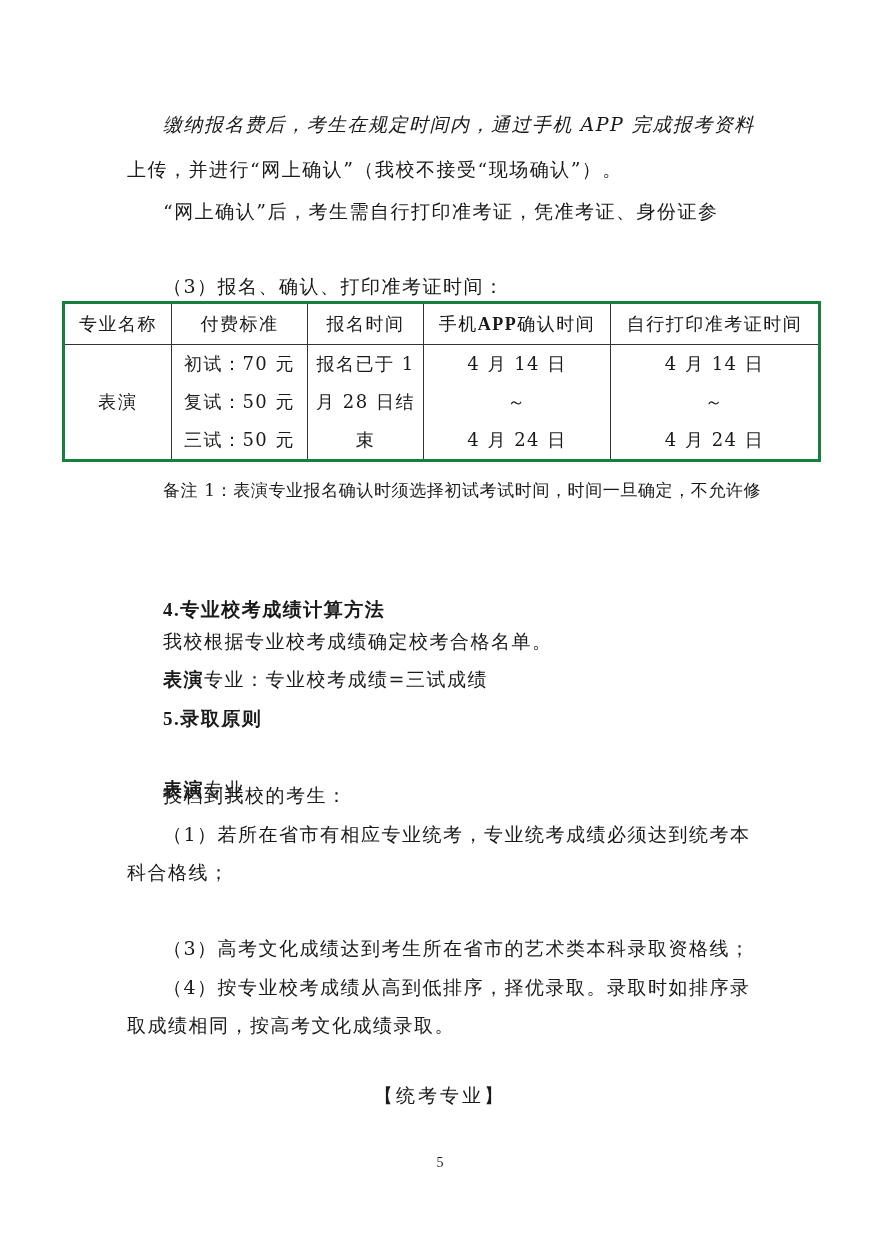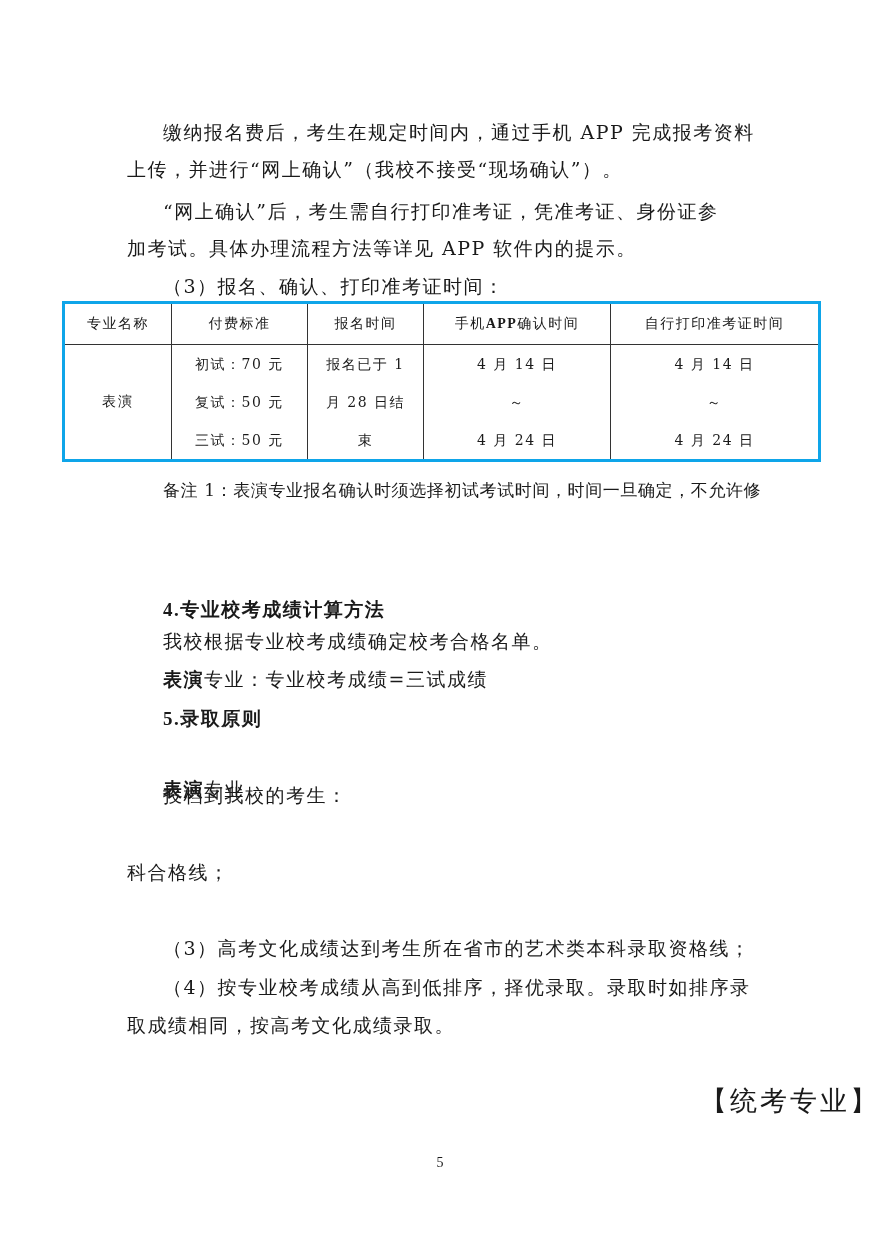--- a/index.html
+++ b/index.html
@@ -13,49 +13,48 @@
     position: absolute; font-size: 19px; line-height: 24px; white-space: nowrap;
     letter-spacing: 1.5px;
   }
   .small { font-size: 17px; letter-spacing: 0.6px; }
   .bold { font-weight: bold; }
   .boldlead { font-weight: bold; font-family: "Liberation Serif", "DejaVu Serif", serif; }
 
   table.sched {
     position: absolute; left: 62px; top: 301px; width: 756px; height: 160px;
     border-collapse: collapse; table-layout: fixed;
-    border: 3px solid #0ea5e9;
-    font-size: 14px;
+    border: 3px solid #15803d;
+    font-size: 18px;
   }
   table.sched th, table.sched td {
     border: 1px solid #333; text-align: center; padding: 0; font-weight: normal;
   }
   table.sched th { height: 40px; letter-spacing: 1.5px; }
   table.sched td.multi { vertical-align: middle; }
   .line3 { display: block; line-height: 38px; letter-spacing: 1.5px; }
   .appb { font-weight: bold; font-family: "Liberation Serif", serif; }
 
   .heading-center {
-    position: absolute; left: 0; width: 880px; top: 1083px; text-align: right;
-    font-size: 27px; letter-spacing: 3px;
+    position: absolute; left: 0; width: 880px; top: 1083px; text-align: center;
+    font-size: 19px; letter-spacing: 3px;
   }
   .pagenum {
     position: absolute; left: 0; width: 880px; top: 1155px; text-align: center;
     font-size: 14px; font-family: "Liberation Serif", serif;
   }
 </style>
 </head>
 <body>
 
 <div class="page">
 
-  <div class="p" style="left:163px; top:120px;">缴纳报名费后，考生在规定时间内，通过手机 APP 完成报考资料</div>
+  <div class="p" style="left:163px; top:112px;font-style:italic;">缴纳报名费后，考生在规定时间内，通过手机 APP 完成报考资料</div>
   <div class="p" style="left:127px; top:157px;">上传，并进行“网上确认”（我校不接受“现场确认”）。</div>
   <div class="p" style="left:163px; top:199px;">“网上确认”后，考生需自行打印准考证，凭准考证、身份证参</div>
-  <div class="p" style="left:127px; top:236px;">加考试。具体办理流程方法等详见 APP 软件内的提示。</div>
   <div class="p" style="left:163px; top:274px;">（3）报名、确认、打印准考证时间：</div>
 
   <table class="sched">
     <colgroup>
       <col style="width:108px">
       <col style="width:136px">
       <col style="width:116px">
       <col style="width:187px">
       <col style="width:209px">
     </colgroup>
@@ -98,20 +97,21 @@
   <div class="p small" style="left:163px; top:478px;">备注 1：表演专业报名确认时须选择初试考试时间，时间一旦确定，不允许修</div>
 
   <div class="p" style="left:163px; top:591px;margin-top:6px;"><span class="boldlead">4.</span><span class="bold">专业校考成绩计算方法</span></div>
   <div class="p" style="left:163px; top:667px;"><span class="bold">表演</span><span>专业：专业校考成绩=三试成绩</span></div>
   <div class="p" style="left:163px; top:629px;">我校根据专业校考成绩确定校考合格名单。</div>
 
   <div class="p" style="left:163px; top:706px;"><span class="boldlead">5.</span><span class="bold">录取原则</span></div>
   <div class="p" style="left:163px; top:744px;margin-top:33px;"><span class="bold">表演</span><span>专业</span></div>
   <div class="p" style="left:163px; top:783px;">投档到我校的考生：</div>
 
+  <div class="p" style="left:163px; top:822px;">（1）若所在省市有相应专业统考，专业统考成绩必须达到统考本</div>
   <div class="p" style="left:127px; top:860px;">科合格线；</div>
   <div class="p" style="left:163px; top:936px;">（3）高考文化成绩达到考生所在省市的艺术类本科录取资格线；</div>
   <div class="p" style="left:163px; top:975px;">（4）按专业校考成绩从高到低排序，择优录取。录取时如排序录</div>
   <div class="p" style="left:127px; top:1013px;">取成绩相同，按高考文化成绩录取。</div>
 
   <div class="heading-center">【统考专业】</div>
   <div class="pagenum">5</div>
 </div>
 
 </body></html>

